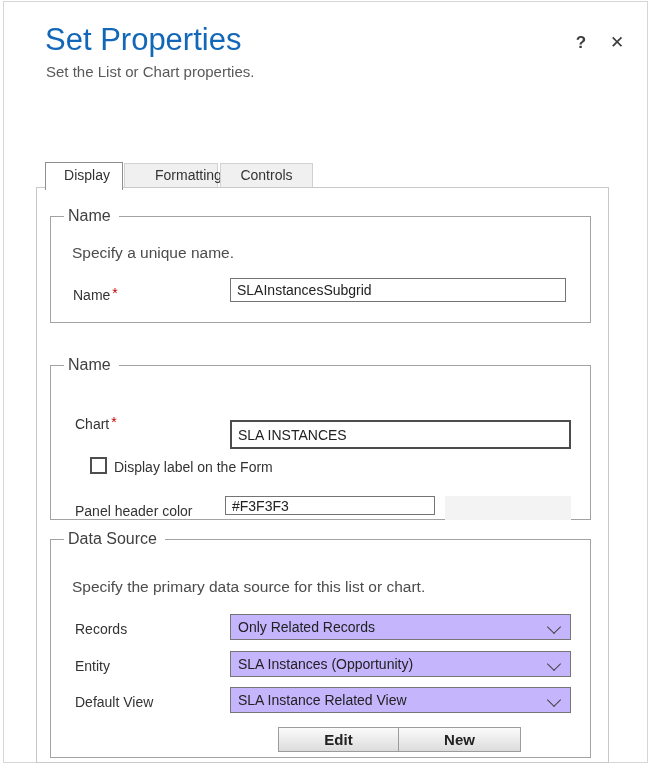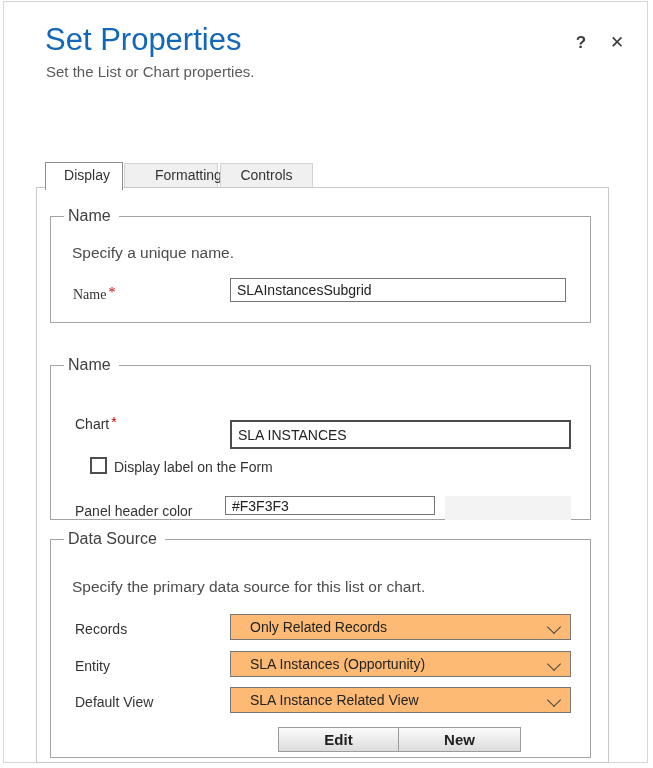--- a/index.html
+++ b/index.html
@@ -149,24 +149,24 @@
     cursor: pointer;
   }
   .swatch {
     position: absolute;
     background: #f3f3f3;
   }
   .selectbox {
     position: absolute;
     box-sizing: border-box;
     border: 1px solid #767676;
-    background: #fdba74;
+    background: #c4b5fd;
     font-size: 14px;
     color: #222;
-    padding-left: 19px;
+    padding-left: 7px;
     line-height: 24px;
     height: 26px;
     cursor: pointer;
   }
   .chevron {
     position: absolute;
     right: 11px; top: 7px;
     width: 9px; height: 9px;
     border-right: 1.5px solid #444;
     border-bottom: 1.5px solid #444;
@@ -200,21 +200,21 @@
 
   <div class="tab tab-display active">Display</div>
   <div class="tab tab-formatting">Formatting</div>
   <div class="tab tab-controls">Controls</div>
 
   <div class="tab-content"></div>
 
   <fieldset class="group fs-name1">
     <legend>Name</legend>
     <div class="group-desc" style="left:21px; top:19px;">Specify a unique name.</div>
-    <div class="field-label" style="left:22px; top:62px;font-family:Liberation Serif, serif;"><span>Name</span><span class="req">*</span></div>
+    <div class="field-label" style="left:22px; top:62px;"><span>Name</span><span class="req">*</span></div>
     <input class="textbox" type="text" style="left: 179px; top: 53px; width: 336px; height: 24px;" value="SLAInstancesSubgrid">
   </fieldset>
 
   <fieldset class="group fs-name2">
     <legend>Name</legend>
     <div class="field-label" style="left:24px; top:42px;"><span>Chart</span><span class="req">*</span></div>
     <input class="textbox focused" type="text" style="left: 179px; top: 46px; width: 341px; height: 29px;" value="SLA INSTANCES">
 
     <span class="checkbox" style="left:39px; top:83px;"></span>
     <div class="field-label" style="left:63px; top:85px;">Display label on the Form</div>

